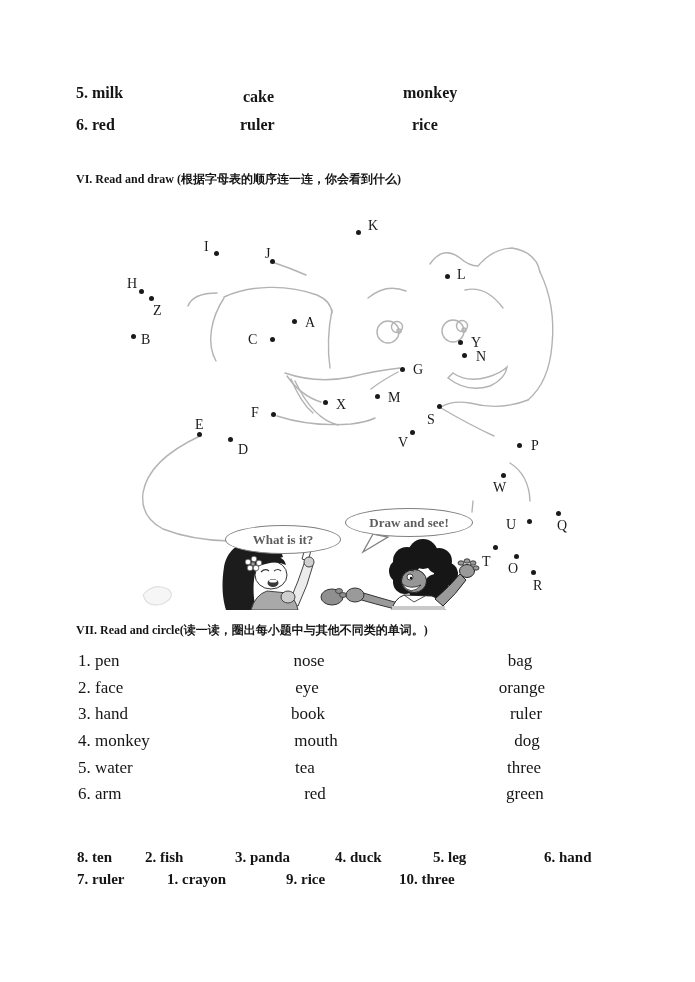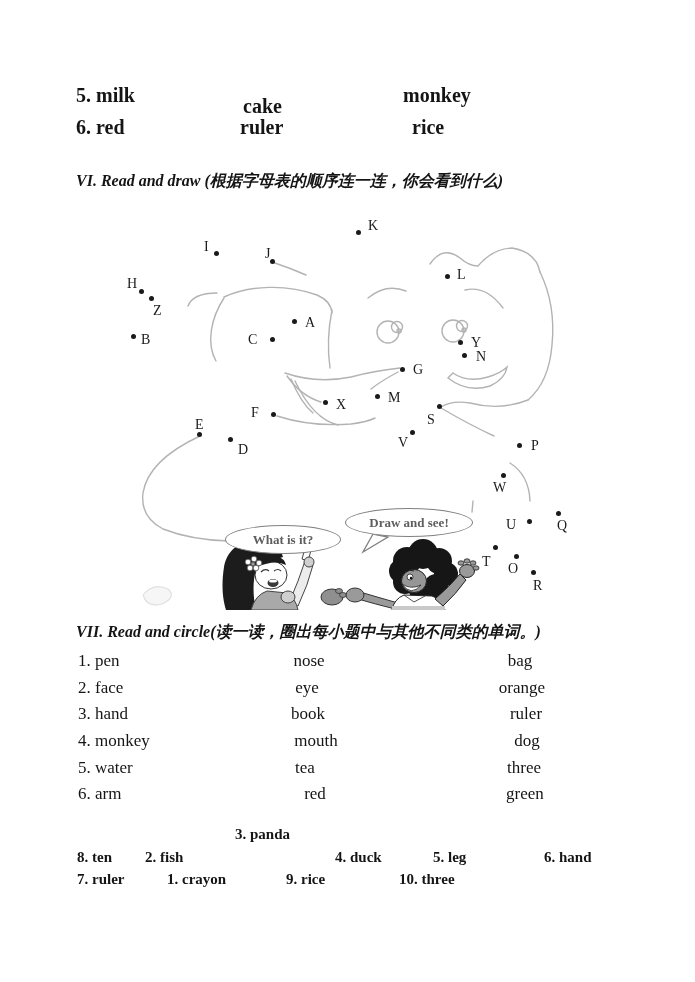--- a/index.html
+++ b/index.html
@@ -2,43 +2,43 @@
 <html><head>
 <meta charset="utf-8">
 <style>
   html,body{margin:0;padding:0;background:#e8e8e8;}
   .page{
     position:relative;width:695px;height:982px;background:#ffffff;
     font-family:"Liberation Serif","DejaVu Serif",serif;color:#151515;
     overflow:hidden;margin:0 auto;
   }
   .cell{position:absolute;white-space:nowrap;}
-  .top-cell{font-size:20px;font-weight:bold;}
-  .heading{position:absolute;left:76px;font-size:16px;font-weight:bold;white-space:nowrap;font-style:italic;}
+  .top-cell{font-size:16px;font-weight:bold;}
+  .heading{position:absolute;left:76px;font-size:12px;font-weight:bold;white-space:nowrap;}
   .vii-cell{font-size:17px;}
   .vii-mid{transform:translateX(-50%);text-align:center;}
   .viii-cell{font-size:15px;font-weight:bold;}
   .picture{position:absolute;left:105px;top:205px;width:500px;height:405px;}
   .picture svg{position:absolute;left:0;top:0;}
   #dots-layer{position:absolute;left:0;top:0;width:500px;height:405px;}
   .cdot{position:absolute;width:5px;height:5px;border-radius:50%;background:#1a1a1a;}
   .cletter{position:absolute;font-size:14px;color:#1a1a1a;font-family:"Liberation Serif","DejaVu Serif",serif;}
   .bubble{
     position:absolute;border:1.5px solid #808080;border-radius:50%;background:#fff;
     display:flex;align-items:center;justify-content:center;
     color:#5e5e5e;font-weight:bold;font-size:13px;white-space:nowrap;z-index:3;
   }
 </style>
 </head>
 <body>
 
 <div class="page">
 
   <span class="cell top-cell" style="left:76px;top:84px">5. milk</span>
-  <span class="cell top-cell" style="left:243px;top:95px">cake</span>
+  <span class="cell top-cell" style="left:243px;top:88px">cake</span>
   <span class="cell top-cell" style="left:403px;top:84px">monkey</span>
 
   <span class="cell top-cell" style="left:76px;top:116px">6. red</span>
   <span class="cell top-cell" style="left:240px;top:116px">ruler</span>
   <span class="cell top-cell" style="left:412px;top:116px">rice</span>
 
   <div class="heading" style="top:171px">VI. Read and draw (根据字母表的顺序连一连，你会看到什么)</div>
 
   <div class="picture">
     <svg width="500" height="405" viewBox="0 0 500 405">
@@ -217,21 +217,21 @@
   <span class="cell vii-cell vii-mid" style="left:305px;top:758px">tea</span>
   <span class="cell vii-cell vii-mid" style="left:524px;top:758px">three</span>
 
   <span class="cell vii-cell" style="left:78px;top:784px">6. arm</span>
   <span class="cell vii-cell vii-mid" style="left:315px;top:784px">red</span>
   <span class="cell vii-cell vii-mid" style="left:525px;top:784px">green</span>
 
 
   <span class="cell viii-cell" style="left:77px;top:849px">8. ten</span>
   <span class="cell viii-cell" style="left:145px;top:849px">2. fish</span>
-  <span class="cell viii-cell" style="left:235px;top:826px">3. panda</span>
+  <span class="cell viii-cell" style="left:235px;top:849px">3. panda</span>
   <span class="cell viii-cell" style="left:335px;top:849px">4. duck</span>
   <span class="cell viii-cell" style="left:433px;top:849px">5. leg</span>
   <span class="cell viii-cell" style="left:544px;top:849px">6. hand</span>
 
   <span class="cell viii-cell" style="left:77px;top:871px">7. ruler</span>
   <span class="cell viii-cell" style="left:167px;top:871px">1. crayon</span>
   <span class="cell viii-cell" style="left:286px;top:871px">9. rice</span>
   <span class="cell viii-cell" style="left:399px;top:871px">10. three</span>
 
 </div>

